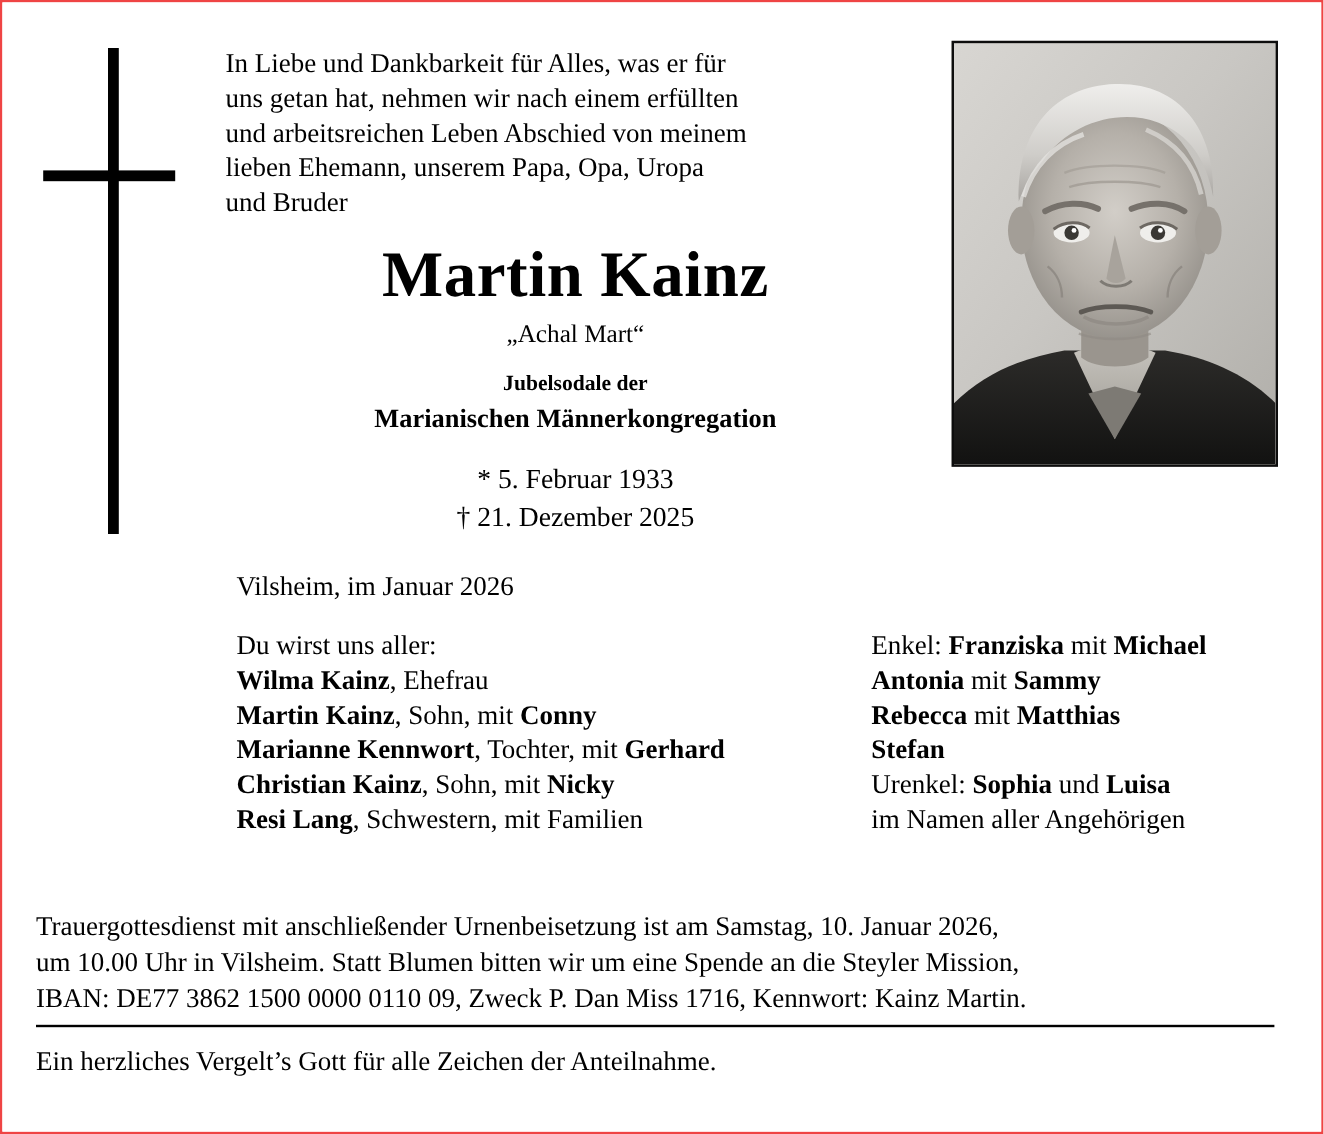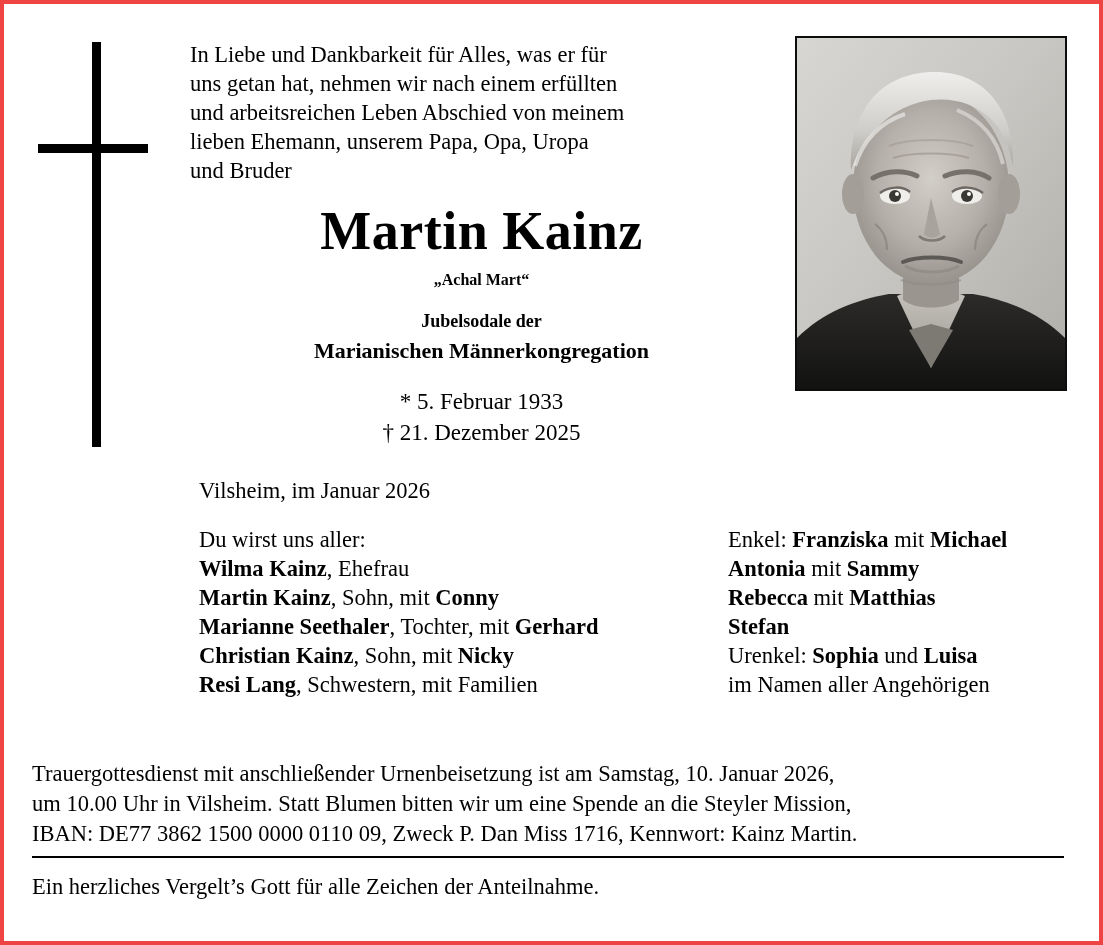--- a/index.html
+++ b/index.html
@@ -14,21 +14,21 @@
     color: #000000;
     overflow: hidden;
   }
 
   
   #notice {
     position: relative;
     box-sizing: border-box;
     width: 1103px;
     height: 945px;
-    border: 4px solid #ef4444;
+    border: 2px solid #ef4444;
     background: #ffffff;
   }
   #notice-inner {
     position: relative;
     box-sizing: border-box;
     width: 100%;
     height: 100%;
     background: #ffffff;
   }
 
@@ -80,22 +80,22 @@
     width: 583px;
     text-align: center;
   }
   #deceased-name {
     font-size: 54px;
     font-weight: bold;
     line-height: 62px;
     letter-spacing: 0.5px;
   }
   #nickname {
-    font-size: 16px;
-    font-weight: bold;
+    font-size: 21px;
+    font-weight: normal;
     line-height: 32px;
     margin-top: 2px;
   }
   #title-line-1 {
     font-size: 18px;
     font-weight: bold;
     line-height: 30px;
     margin-top: 10px;
   }
   #title-line-2 {
@@ -270,21 +270,21 @@
       <div>* 5. Februar 1933</div>
       <div>† 21. Dezember 2025</div>
     </div>
 
     <div id="place-date">Vilsheim, im Januar 2026</div>
 
     <div id="family-left">
         <div class="fam-line"><span>Du wirst uns aller:</span></div>
         <div class="fam-line"><b>Wilma Kainz</b><span>, Ehefrau</span></div>
         <div class="fam-line"><b>Martin Kainz</b><span>, Sohn, mit </span><b>Conny</b></div>
-        <div class="fam-line"><b>Marianne Seethaler</b><span>, Tochter, mit </span><b>Gerhard</b></div>
+        <div class="fam-line"><b>Marianne Kennwort</b><span>, Tochter, mit </span><b>Gerhard</b></div>
         <div class="fam-line"><b>Christian Kainz</b><span>, Sohn, mit </span><b>Nicky</b></div>
         <div class="fam-line"><b>Resi Lang</b><span>, Schwestern, mit Familien</span></div>
       </div>
     <div id="family-right">
         <div class="fam-line"><span>Enkel: </span><b>Franziska</b><span> mit </span><b>Michael</b></div>
         <div class="fam-line"><b>Antonia</b><span> mit </span><b>Sammy</b></div>
         <div class="fam-line"><b>Rebecca</b><span> mit </span><b>Matthias</b></div>
         <div class="fam-line"><b>Stefan</b></div>
         <div class="fam-line"><span>Urenkel: </span><b>Sophia</b><span> und </span><b>Luisa</b></div>
         <div class="fam-line"><span>im Namen aller Angehörigen</span></div>

